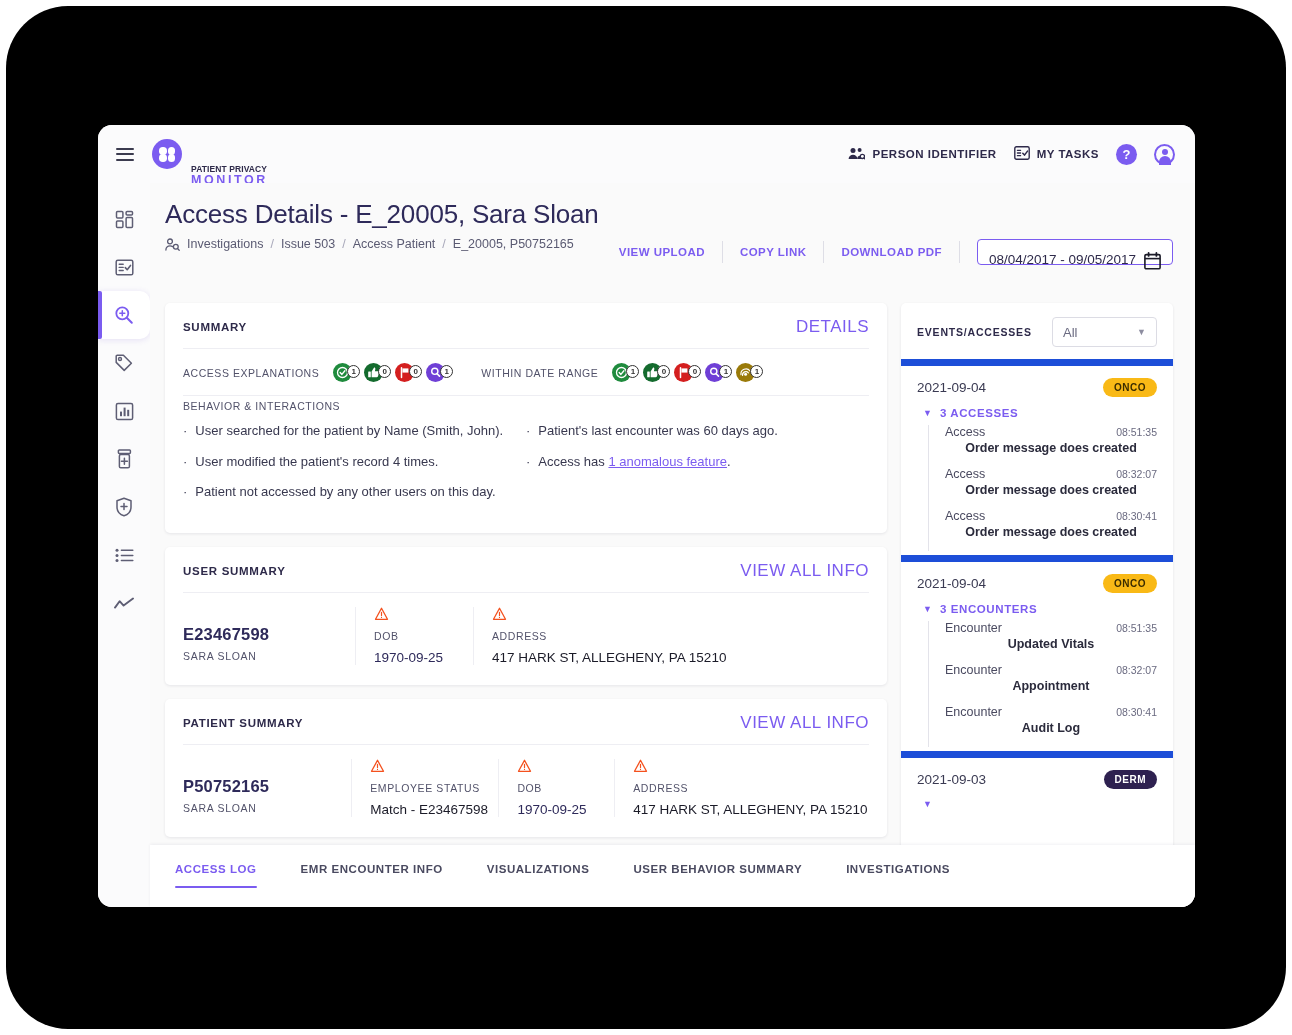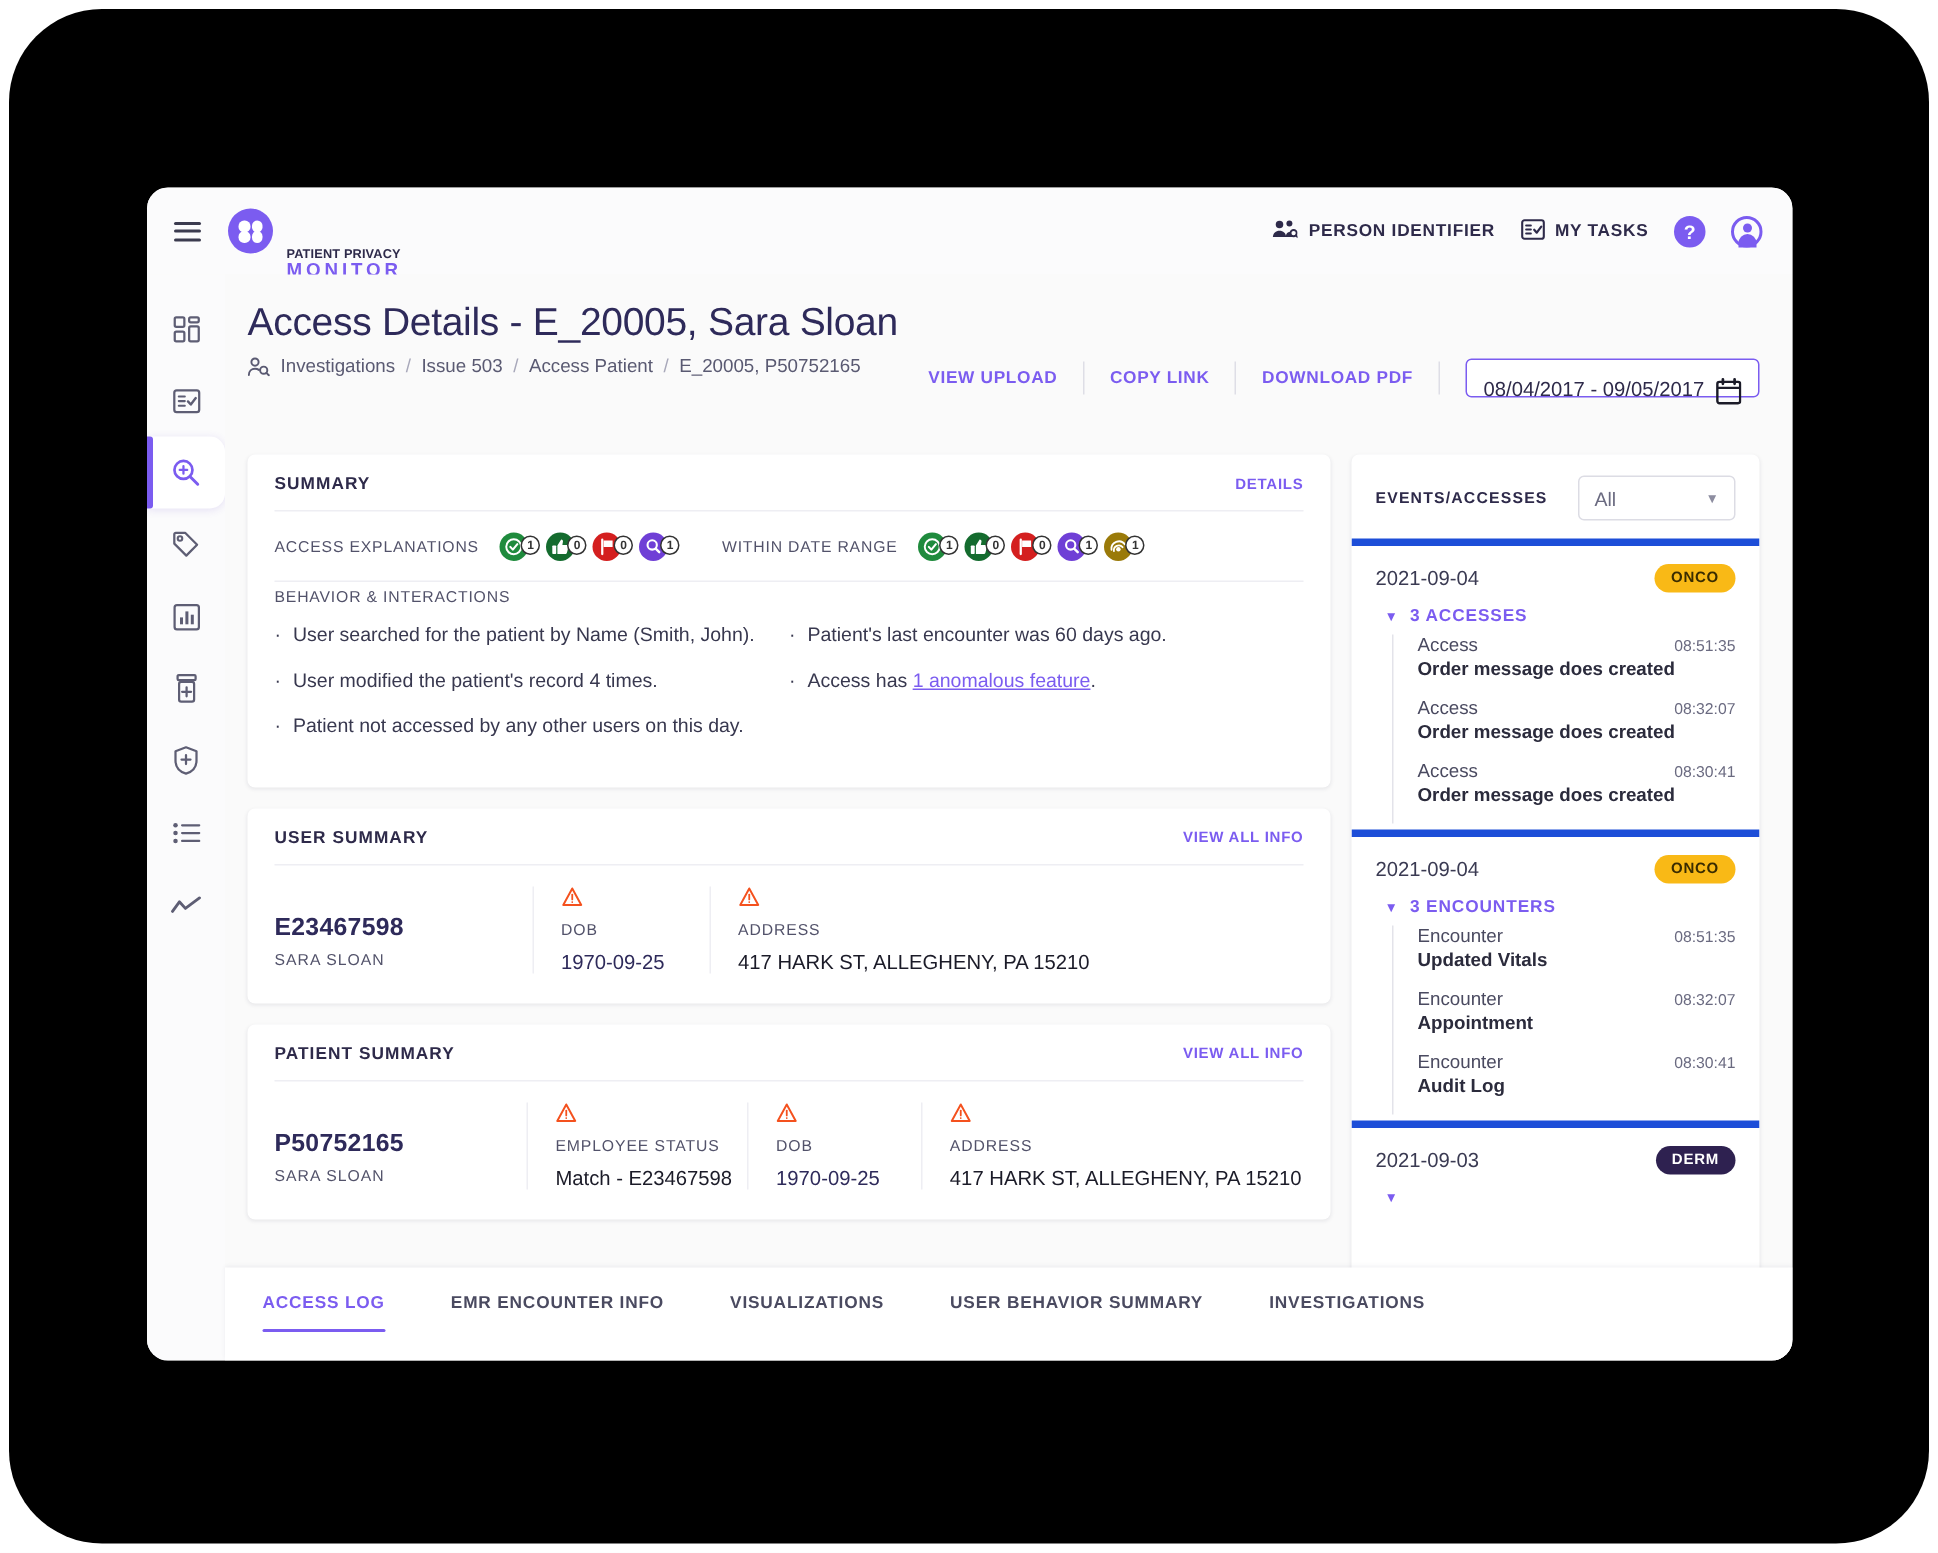--- a/index.html
+++ b/index.html
@@ -164,21 +164,21 @@
   }
   .card-head {
     display: flex; align-items: center;
     padding: 14px 18px 11px 18px;
   }
   .card-title {
     font-size: 11.5px; font-weight: 700; letter-spacing: .7px; color: #2e2a4a;
   }
   .card-link {
     margin-left: auto;
-    font-size: 10px; font-weight: 700; letter-spacing: .5px; color: #7b5cf0;
+    font-size: 17px; font-weight: 400; letter-spacing: .5px; color: #7b5cf0;
     cursor: pointer;
   }
   .hr { height: 1px; background: #eeeef3; margin: 0 18px; }
 
   
   .expl-row {
     display: flex; align-items: center;
     padding: 14px 18px 13px 18px;
     gap: 0;
   }
@@ -254,21 +254,21 @@
 
   .month-row {
     display: flex; align-items: center;
     padding: 11px 16px 11px 16px;
     border-top: 1px solid #eeeef3;
     cursor: pointer;
   }
   .month-row .m { font-size: 14px; color: #3a3a52; }
   .month-row .car { margin-left: auto; color: #7b5cf0; font-size: 10px; }
 
-  .grp { border-top: 5px solid #1d4ed8; padding: 12px 16px 4px 16px; }
+  .grp { border-top: 7px solid #1d4ed8; padding: 12px 16px 4px 16px; text-align: center; }
   .grp-head { display: flex; align-items: center; }
   .grp-date { font-size: 13.5px; color: #3a3a52; }
   .pill {
     margin-left: auto; height: 19px; border-radius: 10px;
     padding: 0 11px; display: flex; align-items: center;
     font-size: 10px; font-weight: 700; letter-spacing: .5px;
   }
   .grp-toggle {
     display: flex; align-items: center; gap: 8px;
     margin: 10px 0 6px 6px; cursor: pointer;

